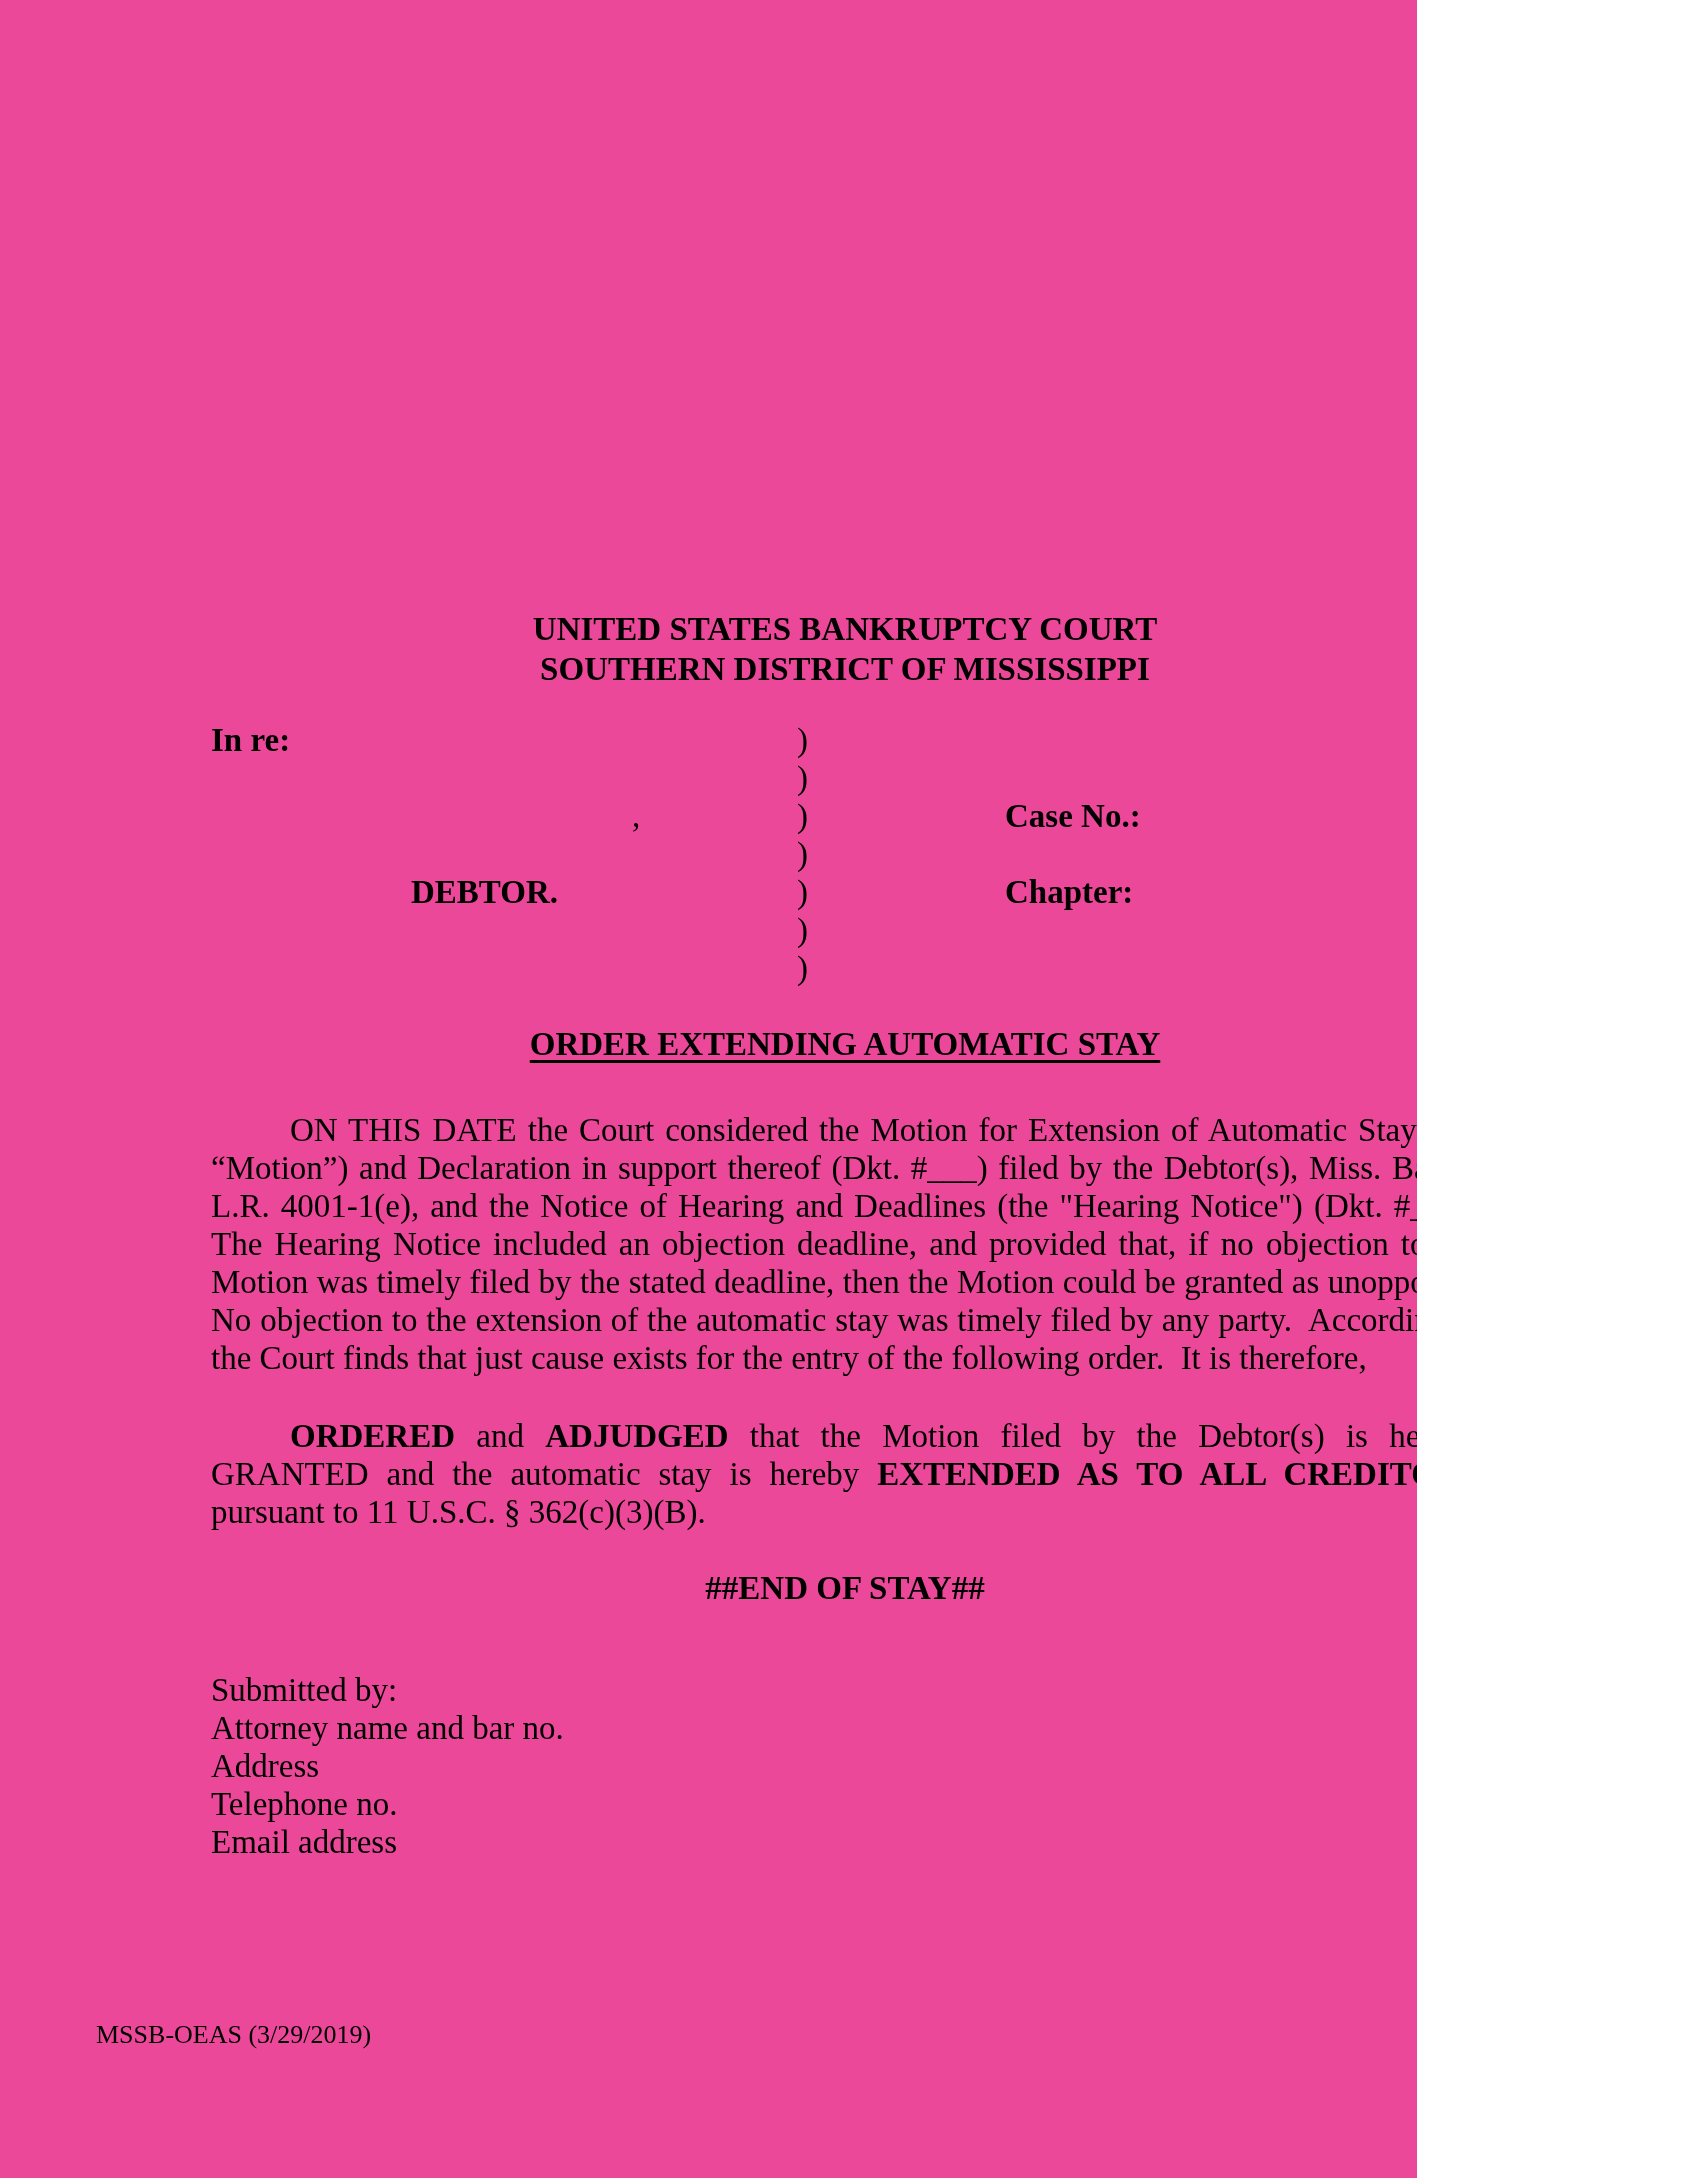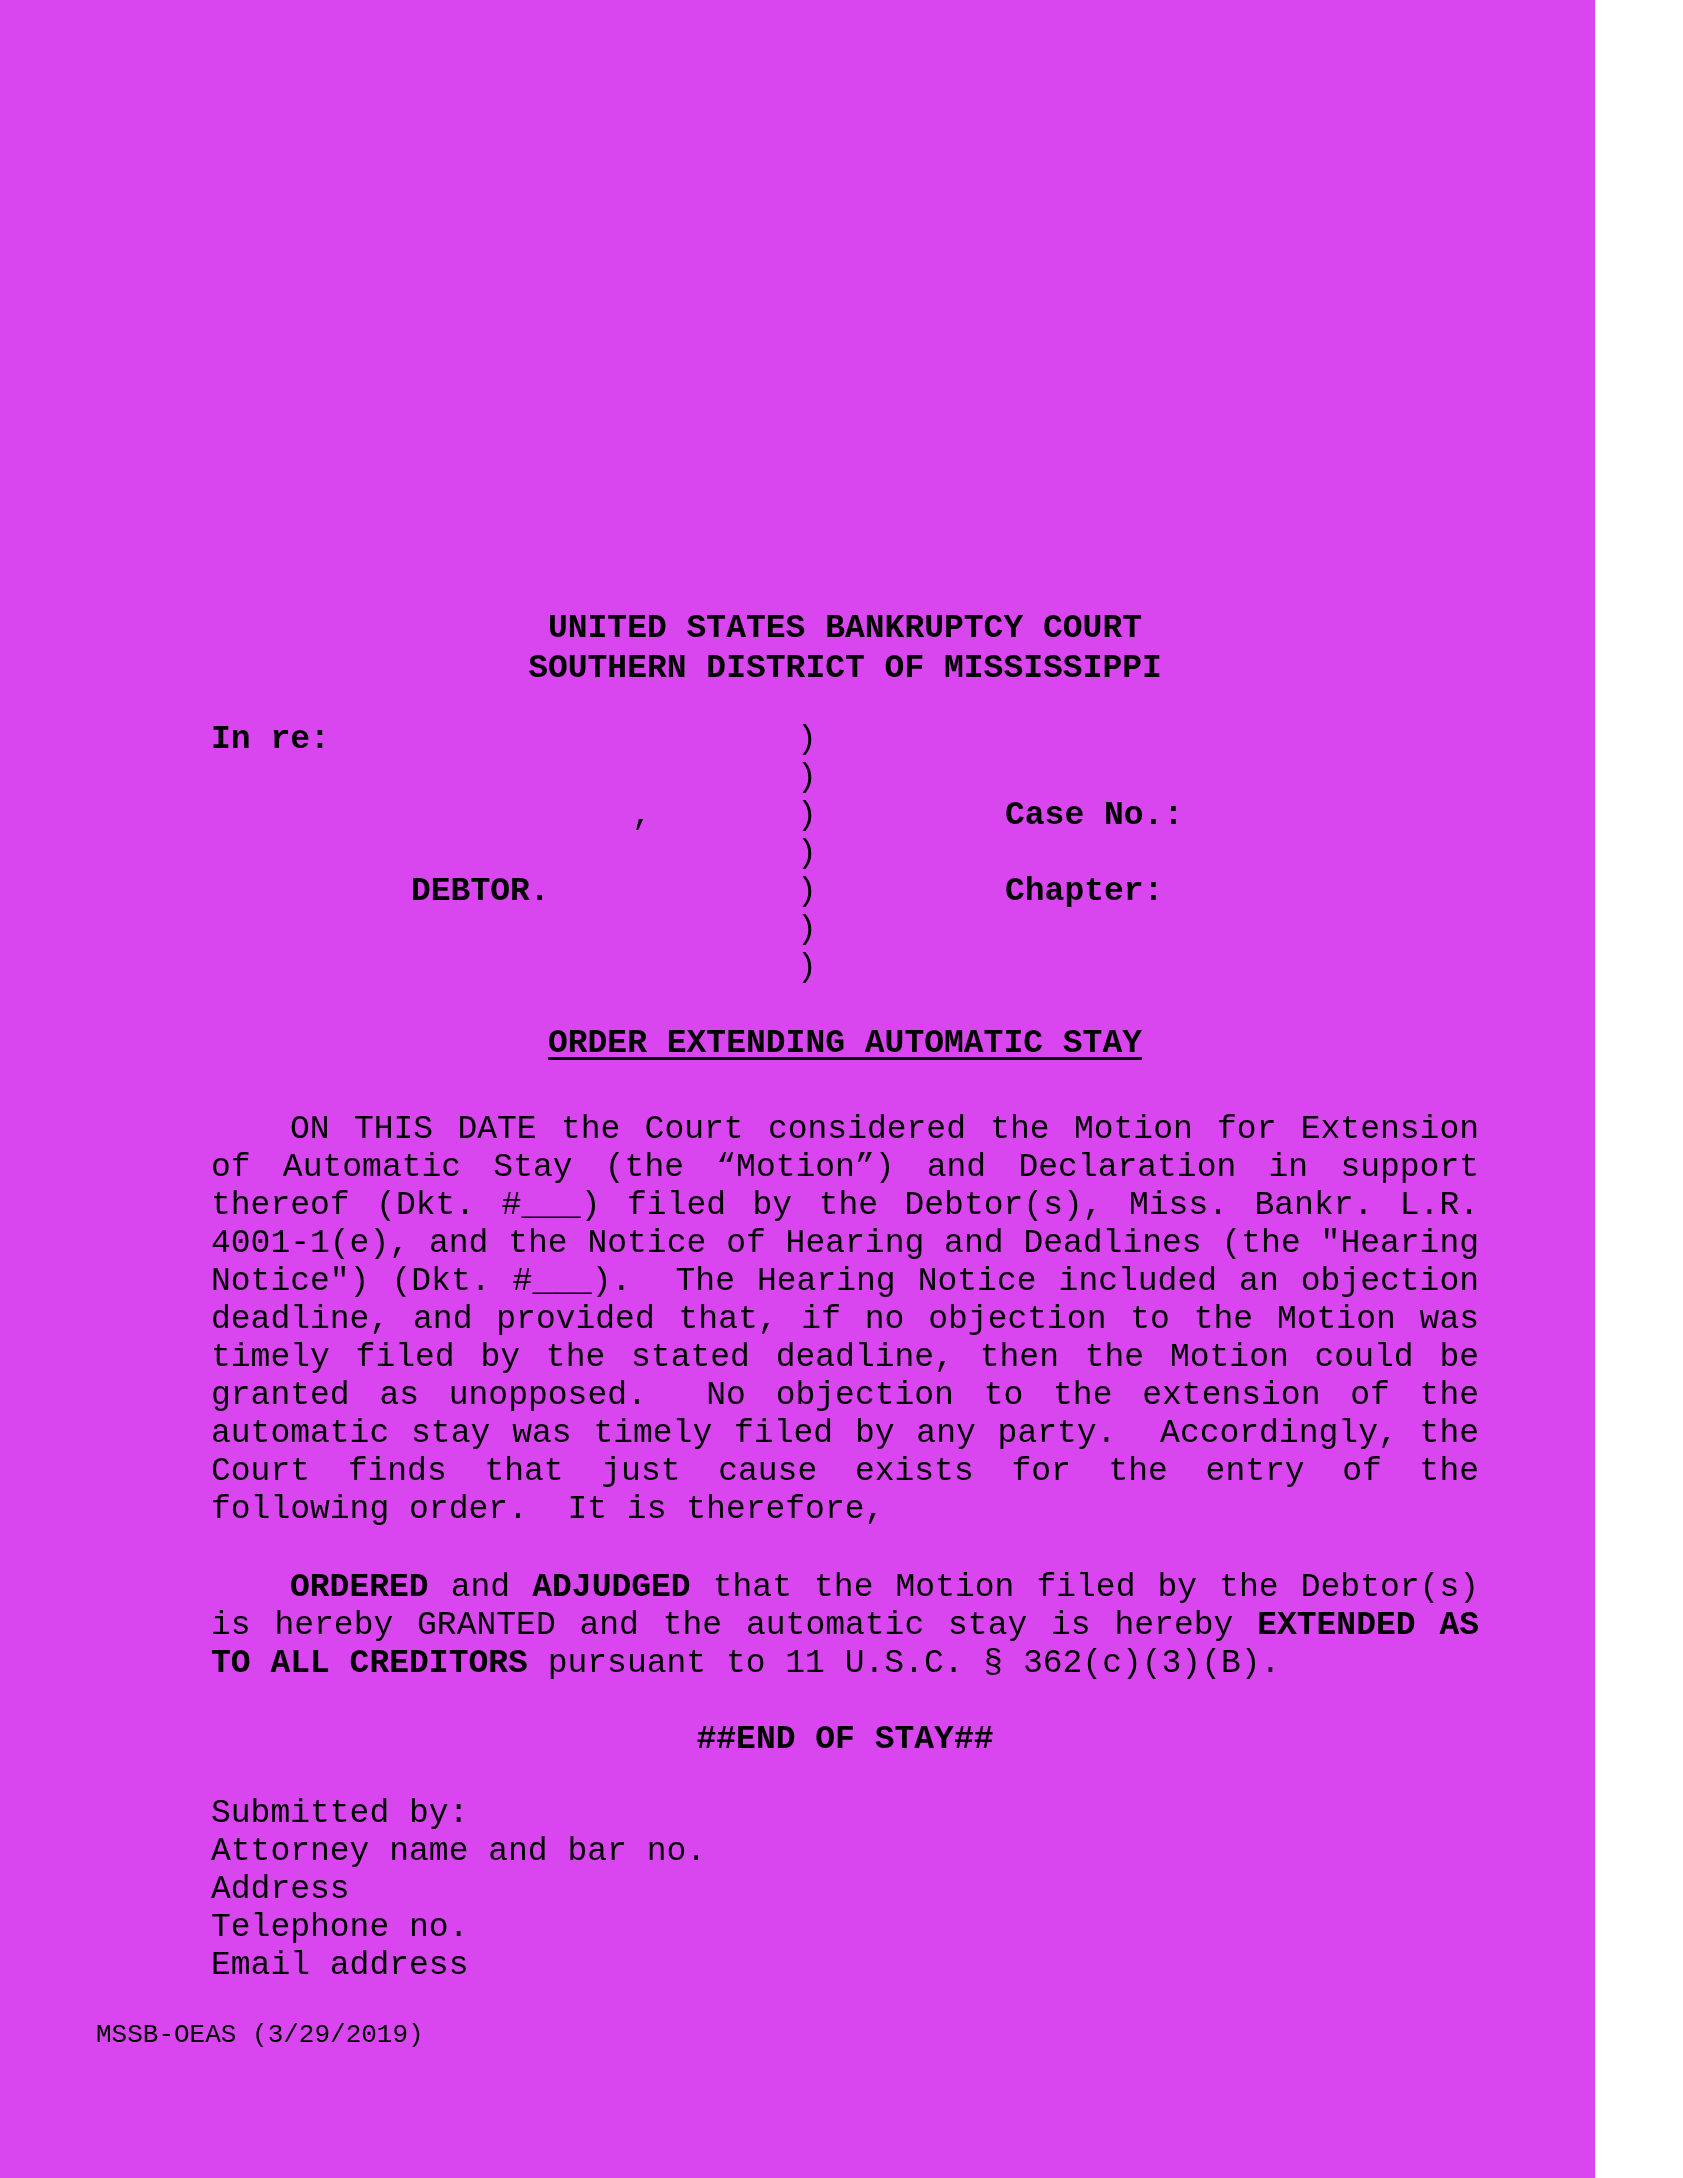--- a/index.html
+++ b/index.html
@@ -1,22 +1,22 @@
 <!DOCTYPE html>
 <html><head>
 <meta charset="utf-8">
 <style>
   html, body { margin: 0; padding: 0; background: #ffffff; }
   .page {
     position: relative;
-    width: 1595px;
+    width: 1417px;
     height: 2178px;
-    background: #d946ef;
+    background: #ec4899;
     color: #000000;
-    font-family: Liberation Mono, monospace;
+    font-family: Liberation Serif, serif;
     font-size: 33px;
     line-height: 38px;
     overflow: hidden;
   }
   .content {
     position: absolute;
     left: 211px;
     top: 609px;
     width: 1268px;
   }
@@ -49,21 +49,21 @@
     text-indent: 79px;
     white-space: pre-wrap;
   }
   .para-2 { margin-top: 40px; }
   .b { font-weight: bold; margin-top: 48px; }
   .end-marker {
     margin-top: 38px;
     text-align: center;
     font-weight: bold;
   }
-  .submitted { margin-top: 36px; }
+  .submitted { margin-top: 64px; }
   .footer {
     position: absolute;
     left: 96px;
     top: 2020px;
     font-size: 26px;
     line-height: 30px;
   }
 </style>
 </head>
 <body>

